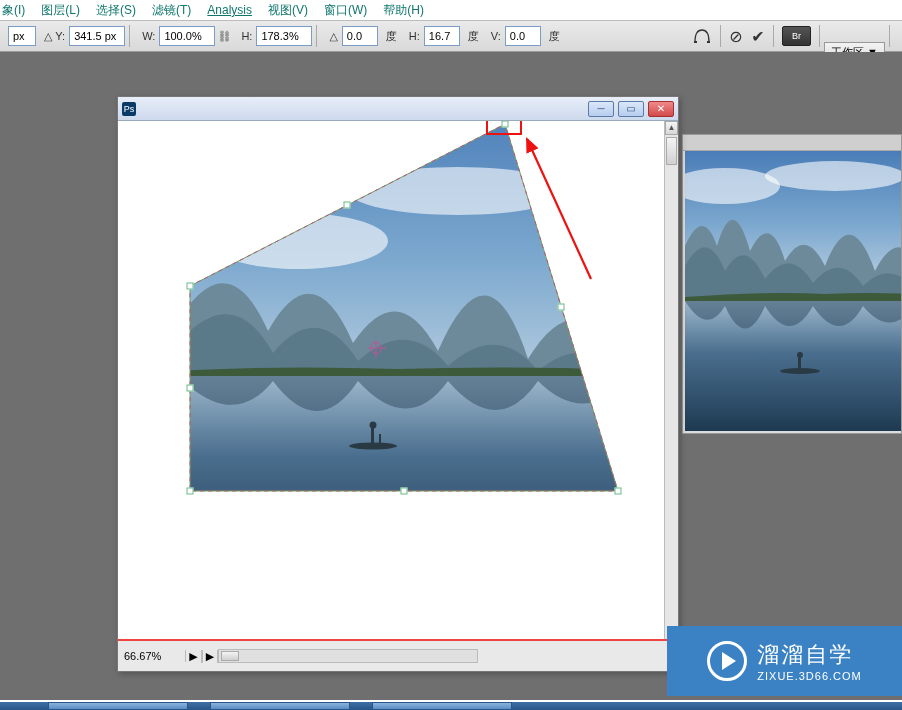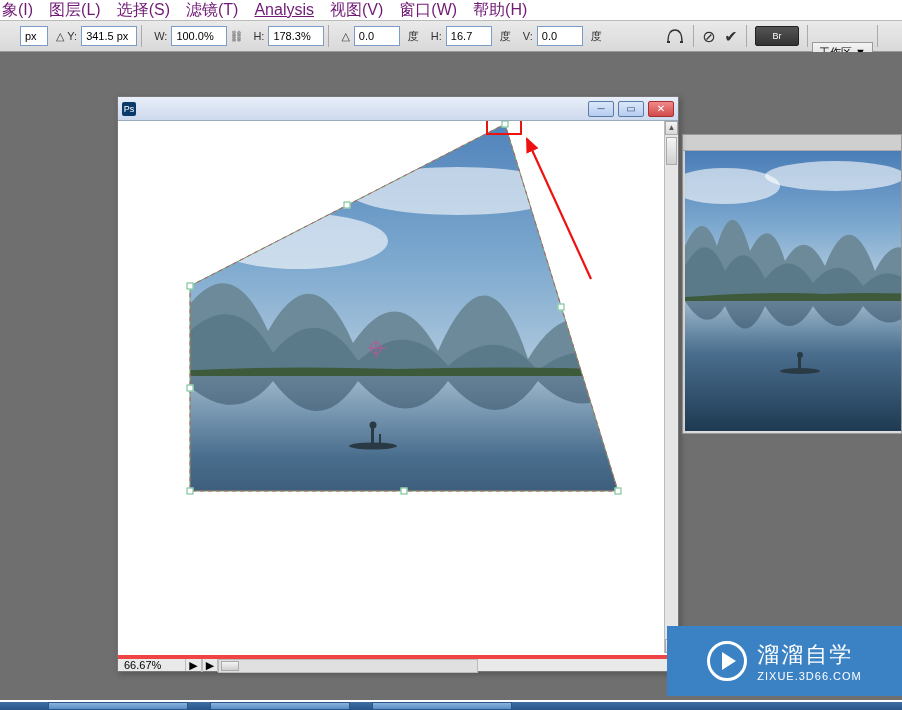--- a/index.html
+++ b/index.html
@@ -1,34 +1,34 @@
 <!DOCTYPE html>
 <html><head>
 <meta charset="utf-8">
 <style>
 * { margin: 0; padding: 0; box-sizing: border-box; font-family: "Microsoft YaHei", SimSun, Arial, sans-serif; }
 body { background: #fff; width: 902px; height: 710px; overflow: hidden; position: relative; }
 
 
-.menubar { height: 20px; background: #fff; display: flex; align-items: center; padding-left: 2px; font-size: 16px; color: #701a75; }
+.menubar { height: 20px; background: #fff; display: flex; align-items: center; padding-left: 2px; font-size: 12px; color: #0f766e; }
 .menubar span { margin-right: 16px; cursor: default; }
 .menubar span u { text-decoration: underline; }
 
 
-.optionsbar { height: 32px; background: linear-gradient(#eaeaea,#d9d9d9); border-top: 1px solid #bbb; border-bottom: 1px solid #999; display: flex; align-items: center; font-size: 11px; padding: 0 20px; }
+.optionsbar { height: 32px; background: linear-gradient(#eaeaea,#d9d9d9); border-top: 1px solid #bbb; border-bottom: 1px solid #999; display: flex; align-items: center; font-size: 11px; padding: 0 8px; }
 .opt-label { margin: 0 4px 0 8px; color: #333; }
 .opt-input { height: 20px; border: 1px solid #7a9cc6; background: #fff; padding: 0 4px; font-size: 11px; }
 .w60 { width: 56px; }
-.w50 { width: 46px; }
+.w50 { width: 36px; }
 .link-icon { width: 14px; height: 14px; display: inline-flex; align-items: center; justify-content: center; margin: 0 2px; color: #555; }
 .opt-divider { width: 1px; height: 22px; background: #aaa; margin: 0 4px; }
 .check-icon { font-size: 16px; color: #333; width: 22px; text-align: center; cursor: pointer; }
 .cancel-icon { font-size: 16px; color: #333; width: 22px; text-align: center; cursor: pointer; }
 .tool-icon { width: 24px; height: 22px; display: inline-flex; align-items: center; justify-content: center; cursor: pointer; margin: 0 2px; }
-.br-btn { width: 44px; height: 20px; background: linear-gradient(#555,#333); border: 1px solid #222; border-radius: 2px; color: #fff; font-size: 9px; display: inline-flex; align-items: center; justify-content: center; margin: 0 4px; }
+.br-btn { width: 29px; height: 20px; background: linear-gradient(#555,#333); border: 1px solid #222; border-radius: 2px; color: #fff; font-size: 9px; display: inline-flex; align-items: center; justify-content: center; margin: 0 4px; }
 .workarea-btn { padding: 0 6px; height: 20px; border: 1px solid #999; background: linear-gradient(#f3f3f3,#ddd); font-size: 11px; display: inline-flex; align-items: center; margin-top: 32px; }
 
 
 .workspace { position: absolute; top: 52px; left: 0; right: 0; bottom: 10px; background: #6f6f6f; }
 
 
 .docwin { position: absolute; left: 117px; top: 44px; width: 562px; height: 576px; background: #fff; border: 1px solid #777; box-shadow: 2px 2px 6px rgba(0,0,0,.25); }
 .titlebar { height: 24px; background: linear-gradient(#e8eef9,#cdd9ed); border-bottom: 1px solid #9ab; display: flex; align-items: center; padding: 0 4px; font-size: 12px; }
 .titlebar .ps-ico { width: 14px; height: 14px; background: #0a3a6a; color: #fff; font-size: 9px; display: flex; align-items: center; justify-content: center; margin-right: 20px; border-radius: 2px; }
 .titlebar .spacer { flex: 1; }
@@ -47,21 +47,21 @@
 .transform-center { position: absolute; width: 12px; height: 12px; border: 1px solid #b59; border-radius: 50%; transform: translate(-50%,-50%); }
 .transform-center::before, .transform-center::after { content:''; position:absolute; background:#b59; }
 .transform-center::before { left:50%; top:-3px; width:1px; height:18px; transform:translateX(-50%);}
 .transform-center::after { top:50%; left:-3px; height:1px; width:18px; transform:translateY(-50%);}
 
 
 .red-box { position: absolute; border: 2px solid #e11; background: transparent; }
 .red-arrow { position: absolute; }
 
 
-.statusbar { position: absolute; left: 0; right: 0; bottom: 0; height: 16px; background: #e9e9e9; border-top: 4px solid #ef4444; display: flex; align-items: flex-start; font-size: 11px; }
+.statusbar { position: absolute; left: 0; right: 0; bottom: 0; height: 32px; background: #e9e9e9; border-top: 2px solid #ef4444; display: flex; align-items: center; font-size: 11px; }
 .statusbar .zoom { width: 68px; padding-left: 6px; border-right: 1px solid #bbb; }
 .statusbar .drop { width: 16px; text-align: center; border-right: 1px solid #bbb; cursor: pointer; }
 .statusbar .docinfo { padding-left: 6px; flex: 1; }
 .statusbar .drop2 { width: 16px; text-align:center; border-left: 1px solid #bbb; border-right: 1px solid #bbb; cursor:pointer; }
 .h-scroll { flex: 0 0 260px; height: 14px; background: #e0e0e0; border: 1px solid #bbb; position: relative; margin-right: 4px; }
 .h-scroll .thumb { position: absolute; left: 2px; top: 1px; width: 18px; height: 10px; background: linear-gradient(#f4f4f4,#d0d0d0); border: 1px solid #aaa; }
 
 
 .ref-panel { position: absolute; right: 0; top: 82px; width: 220px; height: 300px; background: #dcdcdc; border: 1px solid #999; }
 .ref-panel .tabbar { height: 16px; background: #cfcfcf; border-bottom: 1px solid #aaa; }

